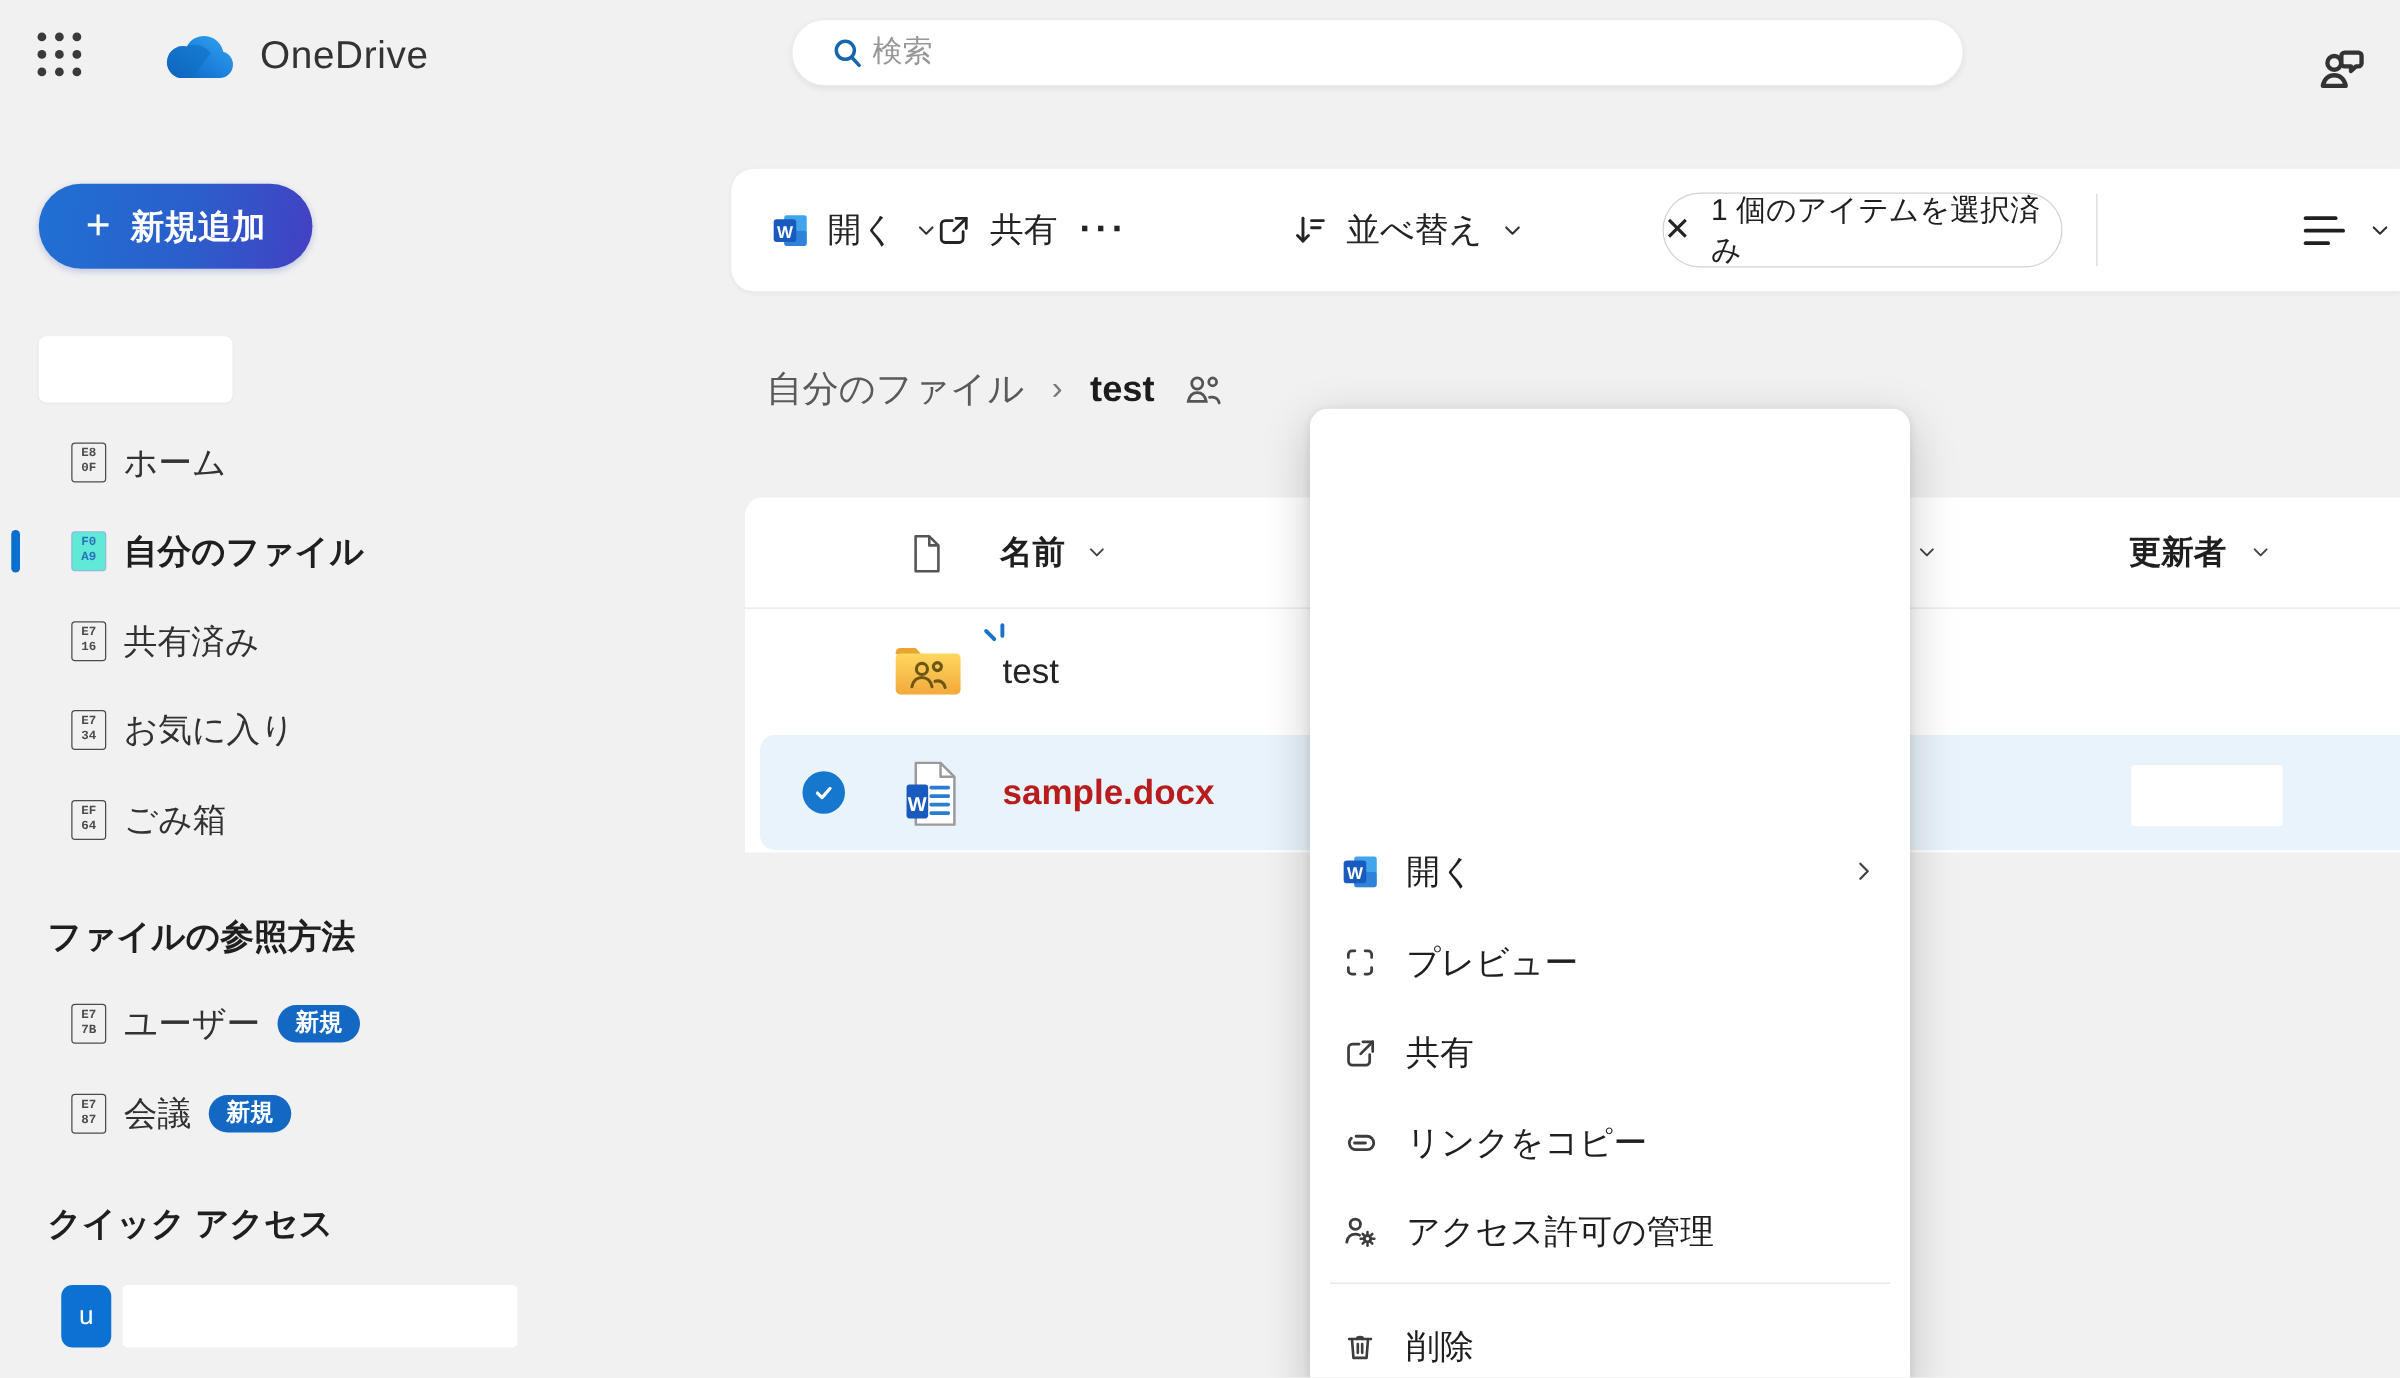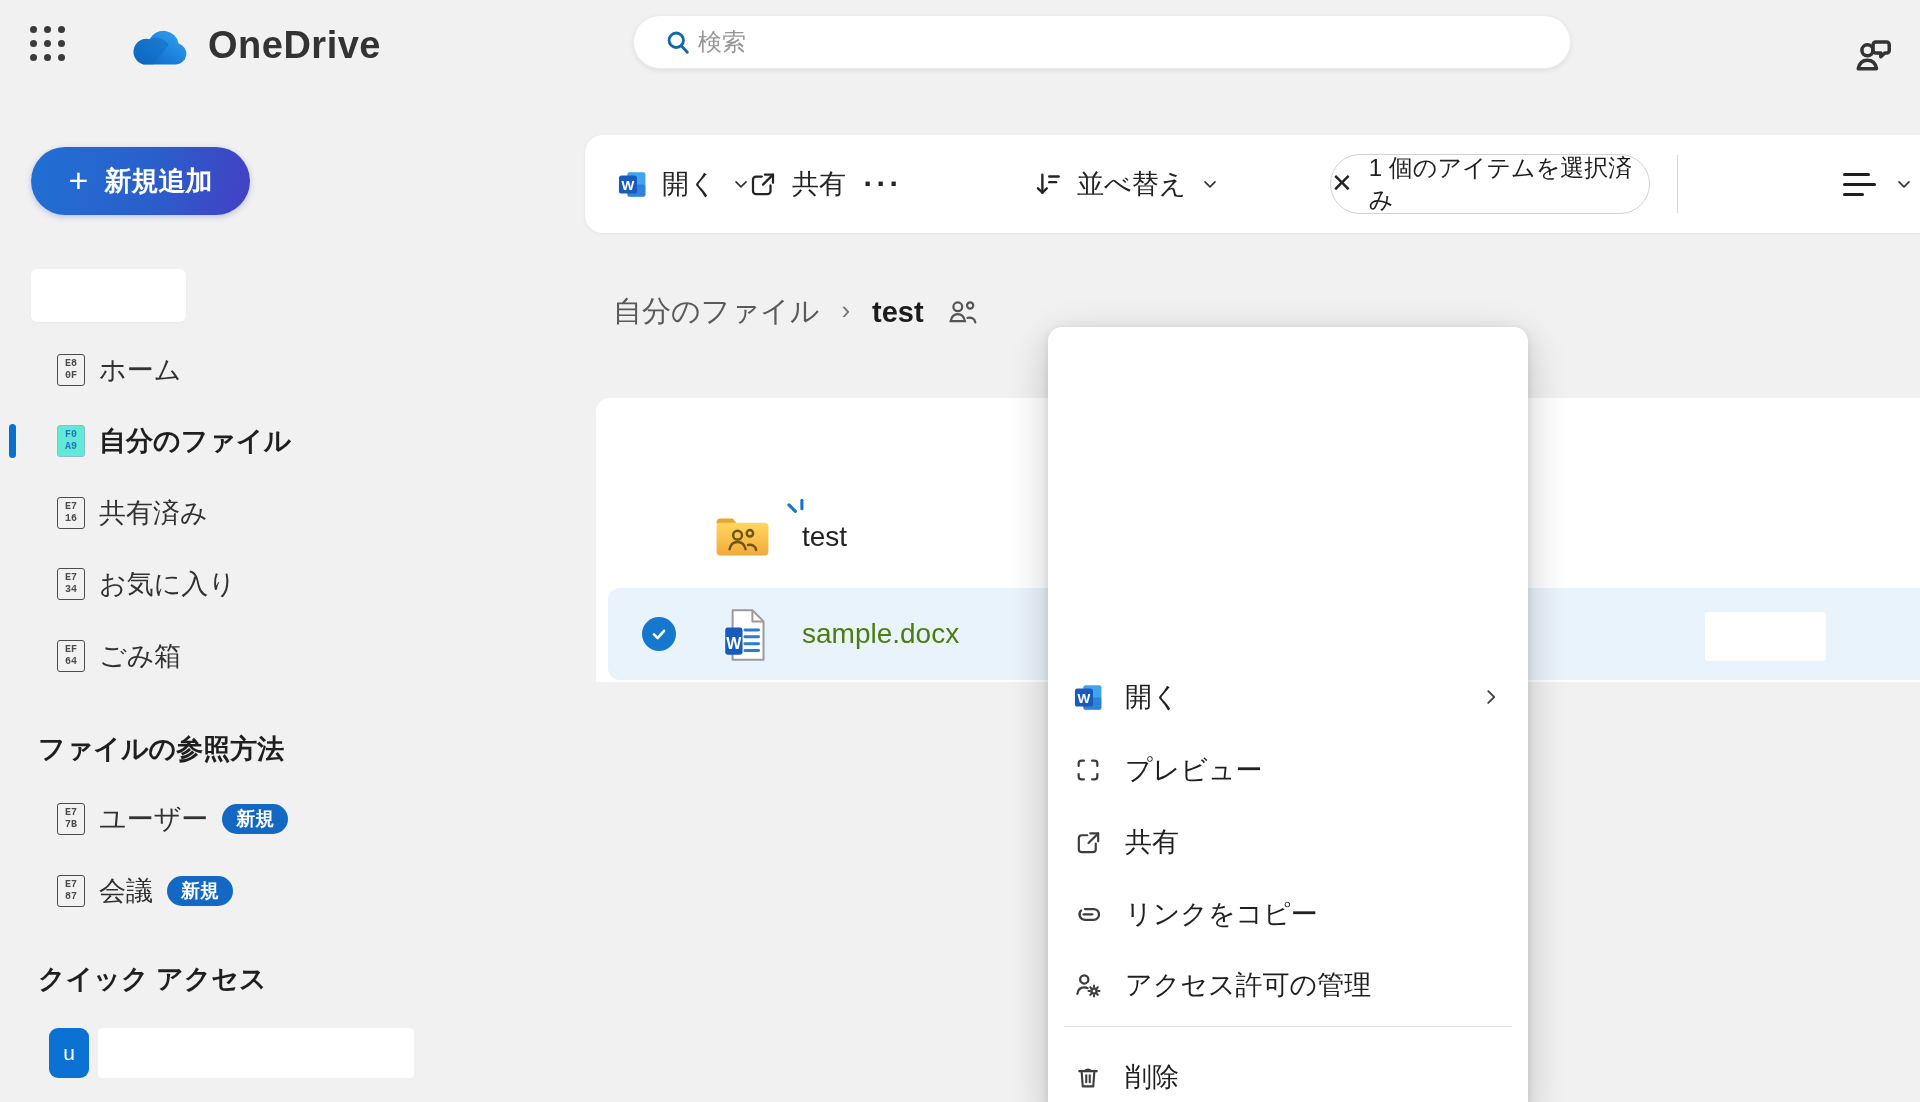--- a/index.html
+++ b/index.html
@@ -6,21 +6,21 @@
   html,body { width:1920px; height:1102px; }
   body { font-family:"Liberation Sans","DejaVu Sans",sans-serif; background:#f1f1f2; overflow:hidden; }
   .screen { position:relative; width:1920px; height:1102px; background:#f1f1f2; overflow:hidden; }
 
   
   .waffle { position:absolute; left:30px; top:26px; width:36px; height:36px;
     display:grid; grid-template-columns:repeat(3,1fr); gap:6px; cursor:pointer; }
   .waffle span { width:7px; height:7px; border-radius:50%; background:#3a3a3a; }
   .logo-wrap { position:absolute; left:128px; top:24px; display:flex; align-items:center; gap:18px; }
   .logo-cloud { width:62px; height:40px; }
-  .logo-text { font-size:38px; font-weight:700; color:#333; letter-spacing:.5px; }
+  .logo-text { font-size:31px; font-weight:400; color:#333; letter-spacing:.5px; }
   .searchbar { position:absolute; left:633px; top:15px; width:938px; height:54px;
     background:#fff; border:1px solid #ececec; border-radius:27px;
     box-shadow:0 2px 5px rgba(0,0,0,.07); display:flex; align-items:center; padding-left:30px; gap:6px; }
   .searchbar input { border:none; outline:none; font-size:24px; color:#333; flex:1;
     background:transparent; font-family:inherit; }
   .searchbar input::placeholder { color:#979797; }
   .feedback-btn { position:absolute; left:1850px; top:32px; width:44px; height:44px; }
 
   
   .new-btn { position:absolute; left:31px; top:147px; width:219px; height:68px; border-radius:34px;
@@ -86,21 +86,21 @@
   .col-label { font-size:26px; font-weight:700; color:#1f1f1f; }
   .hdr-doc-icon { position:absolute; left:130px; top:28px; }
   .col-name-text { position:absolute; left:204px; top:26px; display:flex; gap:16px; align-items:center; cursor:pointer; }
   .col-part-chev { position:absolute; left:936px; top:34px; }
   .col-modified { position:absolute; left:1107px; top:26px; display:flex; gap:18px; align-items:center; cursor:pointer; }
 
   .row { position:absolute; left:0; width:1324px; display:flex; align-items:center; cursor:pointer; }
   .row-test { top:90px; height:98px; }
   .row-sample { top:190px; height:92px; left:12px; width:1312px; background:#e9f3fb; border-radius:12px 0 0 12px; }
   .file-name { font-size:28px; color:#242424; font-weight:500; }
-  .row-sample .file-name { font-weight:400; color:#4d7c0f; }
+  .row-sample .file-name { font-weight:700; color:#b91c1c; }
   .check-circle { position:absolute; left:34px; top:29px; width:34px; height:34px; border-radius:50%;
     background:#1577cd; display:flex; align-items:center; justify-content:center; }
   .redact.modified-by { left:1097px; top:24px; width:121px; height:49px; border-radius:3px; position:absolute; }
   .sparkle { position:absolute; left:189px; top:9px; }
 
   
   .ctx { position:absolute; left:1048px; top:327px; width:480px; height:790px; background:#fff;
     border-radius:14px; box-shadow:0 12px 40px rgba(0,0,0,.20), 0 2px 8px rgba(0,0,0,.10); }
   .mi { position:absolute; left:0; width:480px; height:72px; display:flex; align-items:center;
     padding-left:24px; gap:21px; cursor:pointer; }
@@ -280,20 +280,41 @@
     <span class="bc-current">test</span>
     <svg width="34" height="26" viewBox="0 0 26 20" fill="none" stroke="#555" stroke-width="1.7" stroke-linecap="round">
       <circle cx="9" cy="6" r="3.4"></circle>
         <circle cx="18.5" cy="5" r="2.4"></circle>
       <path d="M3.5 17c.7-3.6 3-5.4 5.5-5.4s4.8 1.8 5.5 5.4z"></path>
         <path d="M16.5 14.5c2.8-.6 5.4.4 6 3.5"></path>
     </svg>
   </div>
 
   <div class="listcard">
+    <div class="list-header">
+      <svg class="hdr-doc-icon" width="30" height="34" viewBox="0 0 24 28" fill="none" stroke="#555" stroke-width="1.7" stroke-linejoin="round">
+        <path d="M5 2.5h9l6 6v17H5z"></path>
+          <path d="M14 2.5v6h6"></path>
+      </svg>
+      <div class="col-name-text">
+        <span class="col-label">名前</span>
+        <svg width="19" height="19" viewBox="0 0 24 24" fill="none" stroke="#444" stroke-width="2" stroke-linecap="round" stroke-linejoin="round">
+            <polyline points="6,9.5 12,15.5 18,9.5"></polyline>
+          </svg>
+      </div>
+      <svg class="col-part-chev" width="19" height="19" viewBox="0 0 24 24" fill="none" stroke="#444" stroke-width="2" stroke-linecap="round" stroke-linejoin="round">
+          <polyline points="6,9.5 12,15.5 18,9.5"></polyline>
+        </svg>
+      <div class="col-modified">
+        <span class="col-label">更新者</span>
+        <svg width="19" height="19" viewBox="0 0 24 24" fill="none" stroke="#444" stroke-width="2" stroke-linecap="round" stroke-linejoin="round">
+            <polyline points="6,9.5 12,15.5 18,9.5"></polyline>
+          </svg>
+      </div>
+    </div>
 
     <div class="row row-test">
       <svg style="position:absolute;left:118px;top:28px" width="57" height="42" viewBox="0 0 46 34">
         <defs>
             <linearGradient id="fg" x1="0" y1="0" x2="0" y2="1">
           <stop offset="0" stop-color="#ffd75e"></stop>
               <stop offset="1" stop-color="#f2a93b"></stop>
         </linearGradient>
           </defs>
         <path d="M2 5c0-1.7 1.3-3 3-3h10l3.5 4H2z" fill="#e9a52f"></path>

